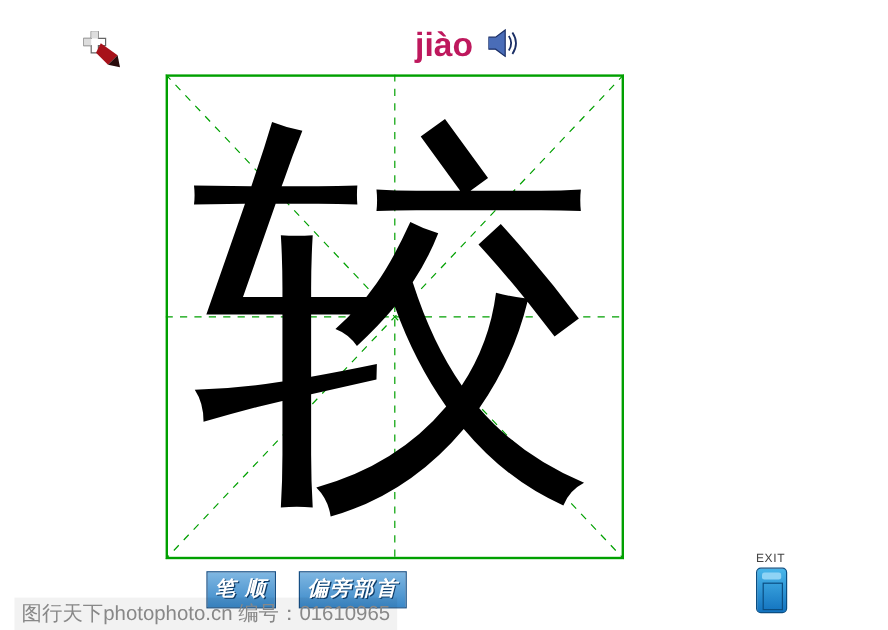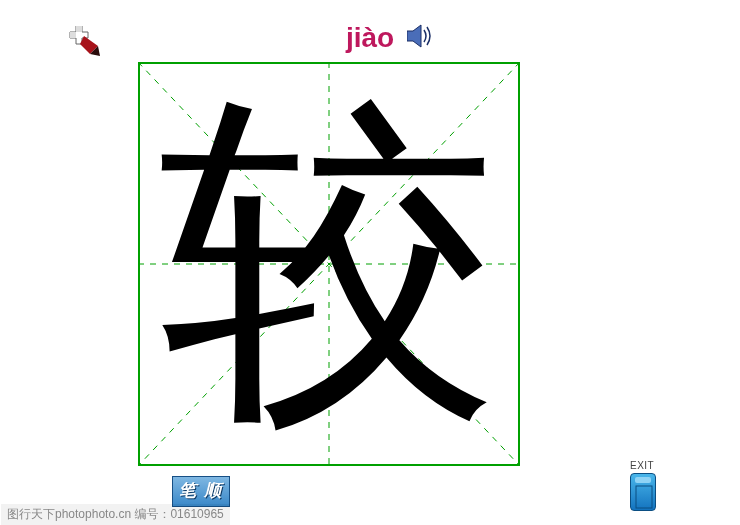--- a/index.html
+++ b/index.html
@@ -108,24 +108,24 @@
     }
     .exit-btn::before {
       content:"";
       position:absolute;
       left:4px; right:4px; top:3px; height:6px;
       background:#8fd3f5;
       border-radius:2px;
     }
     .watermark {
       position: absolute;
-      left: 1px;
+      left: 12px;
       bottom: 0;
       font-family: "Microsoft YaHei", sans-serif;
-      font-size: 12px;
+      font-size: 17px;
       color: #888;
       background: rgba(0,0,0,0.05);
       padding: 2px 6px;
     }
   </style>
 </head>
 <body>
 
 <div class="brush-cursor">
   <svg width="36" height="32" viewBox="0 0 36 32">
@@ -153,20 +153,21 @@
     <line x1="191" y1="0" x2="191" y2="404"></line>
     <line x1="0" y1="0" x2="382" y2="404"></line>
     <line x1="382" y1="0" x2="0" y2="404"></line>
   </svg>
   <div class="grid-border"></div>
   <div class="char-glyph">较</div>
 </div>
 
 <div class="buttons">
   <button class="btn">笔 顺</button>
+  <button class="btn">偏旁部首</button>
 </div>
 
 <div class="exit-group">
   <div class="exit-label">EXIT</div>
   <div class="exit-btn">
     <svg width="26" height="38" style="position:absolute;inset:0">
       <rect x="5" y="12" width="16" height="22" fill="none" stroke="#0b4e82" stroke-width="1"></rect>
     </svg>
   </div>
 </div>

